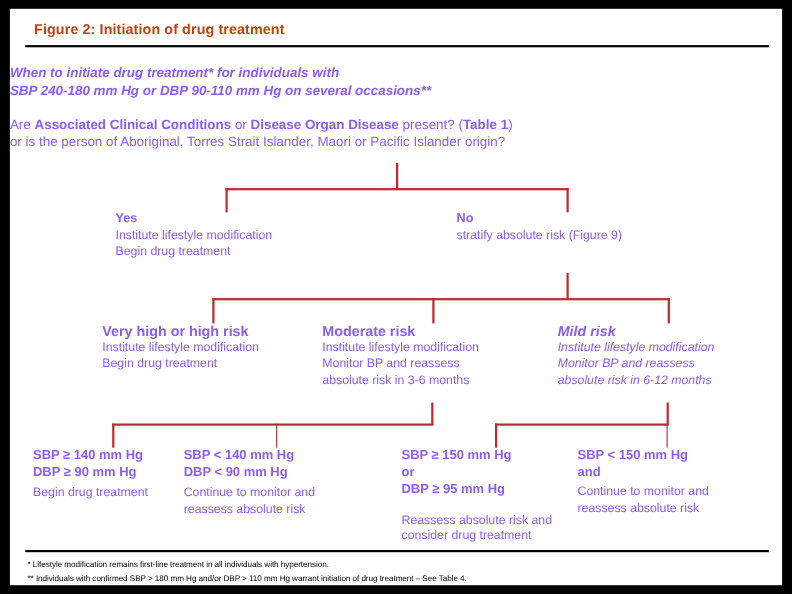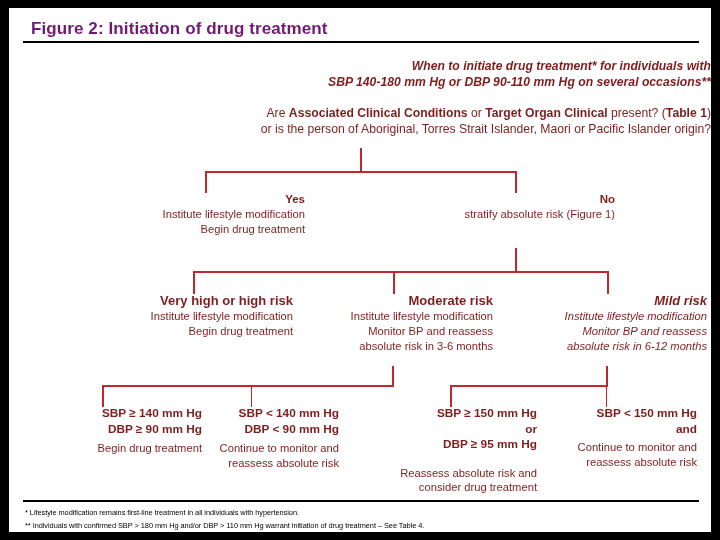--- a/index.html
+++ b/index.html
@@ -13,37 +13,37 @@
     position:absolute;
     left:9px; top:8px;
     width:702px; height:524px;
     background:#ffffff;
     box-sizing:border-box;
   }
   
   #title{
     position:absolute;
     left:22px; top:11px;
-    font-size:17px;
+    font-size:13px;
     font-weight:bold;
-    color:#701a75;
+    color:#c2410c;
     letter-spacing:0.1px;
     white-space:nowrap;
   }
   #title-rule{
     position:absolute;
     left:14px; top:33px;
     width:676px; height:2px;
     background:#000;
   }
   
   .node{
     position:absolute;
-    text-align:right;
-    color:#7f1d1d;
+    text-align:left;
+    color:#8b5cf6;
     line-height:1.32;
   }
   .node .ln{ display:block; white-space:nowrap; }
 
   .q-head{
     font-size:12.2px;
     font-style:italic;
     font-weight:bold;
   }
   .q-sub{ font-size:12.2px; }
@@ -81,42 +81,42 @@
 </head>
 <body>
 
 <div id="slide">
 
   <div id="title">Figure 2: Initiation of drug treatment</div>
   <div id="title-rule"></div>
 
   <div class="node q-head" style="left:0; top:50px; width:702px;">
     <span class="ln">When to initiate drug treatment* for individuals with</span>
-    <span class="ln">SBP 140-180 mm Hg or DBP 90-110 mm Hg on several occasions**</span>
+    <span class="ln">SBP 240-180 mm Hg or DBP 90-110 mm Hg on several occasions**</span>
   </div>
 
   <div class="node q-sub" style="left:0; top:97px; width:702px;">
-    <span class="ln"><span>Are </span><b>Associated Clinical Conditions</b><span> or </span><b>Target Organ Clinical</b><span> present? (</span><b>Table 1</b><span>)</span></span>
+    <span class="ln"><span>Are </span><b>Associated Clinical Conditions</b><span> or </span><b>Disease Organ Disease</b><span> present? (</span><b>Table 1</b><span>)</span></span>
     <span class="ln">or is the person of Aboriginal, Torres Strait Islander, Maori or Pacific Islander origin?</span>
   </div>
 
   <div class="v-line" style="left:351px; top:140px; height:24px;"></div>
   <div class="h-line" style="left:196px; top:163px; width:312px;"></div>
   <div class="v-line" style="left:196px; top:163px; height:22px;"></div>
   <div class="v-line" style="left:506px; top:163px; height:22px;"></div>
 
   <div class="node" style="left:96px; top:184px; width:200px;">
     <span class="ln branch-label">Yes</span>
     <span class="ln body-txt">Institute lifestyle modification</span>
     <span class="ln body-txt">Begin drug treatment</span>
   </div>
 
   <div class="node" style="left:406px; top:184px; width:200px;">
     <span class="ln branch-label">No</span>
-    <span class="ln body-txt">stratify absolute risk (Figure 1)</span>
+    <span class="ln body-txt">stratify absolute risk (Figure 9)</span>
   </div>
 
   <div class="v-line" style="left:506px; top:240px; height:24px;"></div>
   <div class="h-line" style="left:184px; top:263px; width:416px;"></div>
   <div class="v-line" style="left:184px; top:263px; height:23px;"></div>
   <div class="v-line" style="left:384px; top:263px; height:23px;"></div>
   <div class="v-line" style="left:598px; top:263px; height:23px;"></div>
 
   <div class="node" style="left:84px; top:284px; width:200px;">
     <span class="ln risk-head">Very high or high risk</span>

